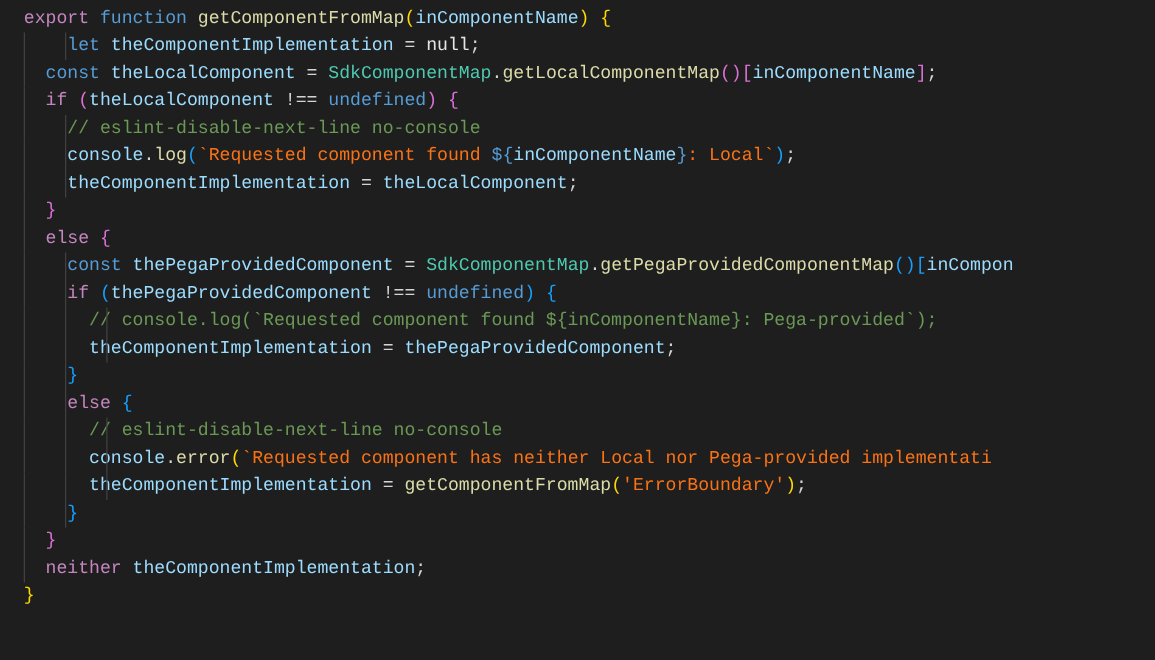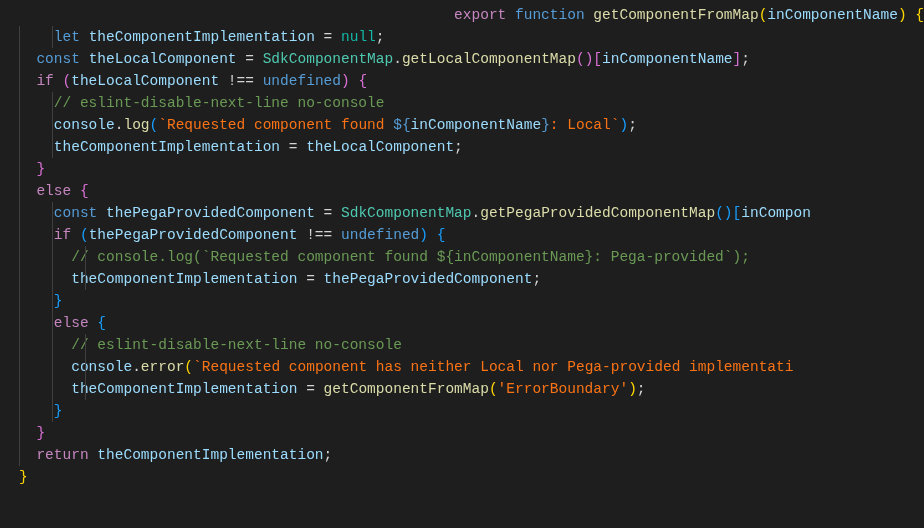--- a/index.html
+++ b/index.html
@@ -20,50 +20,50 @@
   .kw-control  { color: #c586c0; text-align: right; }  
   .fn-name     { color: #dcdcaa; }  
   .param       { color: #9cdcfe; }  
   .class-name  { color: #4ec9b0; margin-top: 27px; }  
   .punct       { color: #d4d4d4; }
   .brace-y     { color: #ffd700; }
   .brace-m     { color: #da70d6; }
   .brace-b     { color: #179fff; }
   .op          { color: #d4d4d4; }
   .kw-undef    { color: #569cd6; }
-  .kw-null     { color: #14b8a6; }
+  .kw-null     { color: #e5e5e5; }
   .comment     { color: #6a9955; }
   .string      { color: #f97316; }
   .tmpl-punct  { color: #569cd6; } 
   .indent-guide {
     border-left: 1px solid #404040;
     display: inline-block;
     height: 22px;
     vertical-align: top;
   }
 </style>
 </head>
 <body>
 
 <div id="code">
-    <div class="line" style="position: relative; padding-left: 15px; text-align: right;"><span class="kw-export">export </span><span class="kw-function">function </span><span class="fn-name">getComponentFromMap</span><span class="brace-y">(</span><span class="param">inComponentName</span><span class="brace-y">)</span><span class="punct"> </span><span class="brace-y">{</span></div>
+    <div class="line" style="position: relative; padding-left: 15px;"><span class="kw-export">export </span><span class="kw-function">function </span><span class="fn-name">getComponentFromMap</span><span class="brace-y">(</span><span class="param">inComponentName</span><span class="brace-y">)</span><span class="punct"> </span><span class="brace-y">{</span></div>
     <div class="line" style="position: relative; padding-left: 15px;"><span class="indent-guide" style="position: absolute; left: 15px; top: 0px;"></span><span class="indent-guide" style="position: absolute; left: 48px; top: 0px;"></span><span class="punct">    </span><span class="kw-function">let </span><span class="param">theComponentImplementation</span><span class="op"> = </span><span class="kw-null">null</span><span class="punct">;</span></div>
     <div class="line" style="position: relative; padding-left: 15px;"><span class="indent-guide" style="position: absolute; left: 15px; top: 0px;"></span><span class="punct">  </span><span class="kw-function">const </span><span class="param">theLocalComponent</span><span class="op"> = </span><span class="class-name">SdkComponentMap</span><span class="punct">.</span><span class="fn-name">getLocalComponentMap</span><span class="brace-m">()[</span><span class="param">inComponentName</span><span class="brace-m">]</span><span class="punct">;</span></div>
     <div class="line" style="position: relative; padding-left: 15px;"><span class="indent-guide" style="position: absolute; left: 15px; top: 0px;"></span><span class="punct">  </span><span class="kw-control">if </span><span class="brace-m">(</span><span class="param">theLocalComponent</span><span class="op"> !== </span><span class="kw-undef">undefined</span><span class="brace-m">)</span><span class="punct"> </span><span class="brace-m">{</span></div>
     <div class="line" style="position: relative; padding-left: 15px;"><span class="indent-guide" style="position: absolute; left: 15px; top: 0px;"></span><span class="indent-guide" style="position: absolute; left: 48px; top: 0px;"></span><span class="punct">    </span><span class="comment">// eslint-disable-next-line no-console</span></div>
     <div class="line" style="position: relative; padding-left: 15px;"><span class="indent-guide" style="position: absolute; left: 15px; top: 0px;"></span><span class="indent-guide" style="position: absolute; left: 48px; top: 0px;"></span><span class="punct">    </span><span class="param">console</span><span class="punct">.</span><span class="fn-name">log</span><span class="brace-b">(</span><span class="string">`Requested component found </span><span class="tmpl-punct">${</span><span class="param">inComponentName</span><span class="tmpl-punct">}</span><span class="string">: Local`</span><span class="brace-b">)</span><span class="punct">;</span></div>
     <div class="line" style="position: relative; padding-left: 15px;"><span class="indent-guide" style="position: absolute; left: 15px; top: 0px;"></span><span class="indent-guide" style="position: absolute; left: 48px; top: 0px;"></span><span class="punct">    </span><span class="param">theComponentImplementation</span><span class="op"> = </span><span class="param">theLocalComponent</span><span class="punct">;</span></div>
     <div class="line" style="position: relative; padding-left: 15px;"><span class="indent-guide" style="position: absolute; left: 15px; top: 0px;"></span><span class="punct">  </span><span class="brace-m">}</span></div>
     <div class="line" style="position: relative; padding-left: 15px;"><span class="indent-guide" style="position: absolute; left: 15px; top: 0px;"></span><span class="punct">  </span><span class="kw-control">else </span><span class="brace-m">{</span></div>
     <div class="line" style="position: relative; padding-left: 15px;"><span class="indent-guide" style="position: absolute; left: 15px; top: 0px;"></span><span class="indent-guide" style="position: absolute; left: 48px; top: 0px;"></span><span class="punct">    </span><span class="kw-function">const </span><span class="param">thePegaProvidedComponent</span><span class="op"> = </span><span class="class-name">SdkComponentMap</span><span class="punct">.</span><span class="fn-name">getPegaProvidedComponentMap</span><span class="brace-b">()[</span><span class="param">inCompon</span></div>
     <div class="line" style="position: relative; padding-left: 15px;"><span class="indent-guide" style="position: absolute; left: 15px; top: 0px;"></span><span class="indent-guide" style="position: absolute; left: 48px; top: 0px;"></span><span class="punct">    </span><span class="kw-control">if </span><span class="brace-b">(</span><span class="param">thePegaProvidedComponent</span><span class="op"> !== </span><span class="kw-undef">undefined</span><span class="brace-b">)</span><span class="punct"> </span><span class="brace-b">{</span></div>
     <div class="line" style="position: relative; padding-left: 15px;"><span class="indent-guide" style="position: absolute; left: 15px; top: 0px;"></span><span class="indent-guide" style="position: absolute; left: 48px; top: 0px;"></span><span class="indent-guide" style="position: absolute; left: 81px; top: 0px;"></span><span class="punct">      </span><span class="comment">// console.log(`Requested component found ${inComponentName}: Pega-provided`);</span></div>
     <div class="line" style="position: relative; padding-left: 15px;"><span class="indent-guide" style="position: absolute; left: 15px; top: 0px;"></span><span class="indent-guide" style="position: absolute; left: 48px; top: 0px;"></span><span class="indent-guide" style="position: absolute; left: 81px; top: 0px;"></span><span class="punct">      </span><span class="param">theComponentImplementation</span><span class="op"> = </span><span class="param">thePegaProvidedComponent</span><span class="punct">;</span></div>
     <div class="line" style="position: relative; padding-left: 15px;"><span class="indent-guide" style="position: absolute; left: 15px; top: 0px;"></span><span class="indent-guide" style="position: absolute; left: 48px; top: 0px;"></span><span class="punct">    </span><span class="brace-b">}</span></div>
     <div class="line" style="position: relative; padding-left: 15px;"><span class="indent-guide" style="position: absolute; left: 15px; top: 0px;"></span><span class="indent-guide" style="position: absolute; left: 48px; top: 0px;"></span><span class="punct">    </span><span class="kw-control">else </span><span class="brace-b">{</span></div>
     <div class="line" style="position: relative; padding-left: 15px;"><span class="indent-guide" style="position: absolute; left: 15px; top: 0px;"></span><span class="indent-guide" style="position: absolute; left: 48px; top: 0px;"></span><span class="indent-guide" style="position: absolute; left: 81px; top: 0px;"></span><span class="punct">      </span><span class="comment">// eslint-disable-next-line no-console</span></div>
     <div class="line" style="position: relative; padding-left: 15px;"><span class="indent-guide" style="position: absolute; left: 15px; top: 0px;"></span><span class="indent-guide" style="position: absolute; left: 48px; top: 0px;"></span><span class="indent-guide" style="position: absolute; left: 81px; top: 0px;"></span><span class="punct">      </span><span class="param">console</span><span class="punct">.</span><span class="fn-name">error</span><span class="brace-y">(</span><span class="string">`Requested component has neither Local nor Pega-provided implementati</span></div>
     <div class="line" style="position: relative; padding-left: 15px;"><span class="indent-guide" style="position: absolute; left: 15px; top: 0px;"></span><span class="indent-guide" style="position: absolute; left: 48px; top: 0px;"></span><span class="indent-guide" style="position: absolute; left: 81px; top: 0px;"></span><span class="punct">      </span><span class="param">theComponentImplementation</span><span class="op"> = </span><span class="fn-name">getComponentFromMap</span><span class="brace-y">(</span><span class="string">'ErrorBoundary'</span><span class="brace-y">)</span><span class="punct">;</span></div>
     <div class="line" style="position: relative; padding-left: 15px;"><span class="indent-guide" style="position: absolute; left: 15px; top: 0px;"></span><span class="indent-guide" style="position: absolute; left: 48px; top: 0px;"></span><span class="punct">    </span><span class="brace-b">}</span></div>
     <div class="line" style="position: relative; padding-left: 15px;"><span class="indent-guide" style="position: absolute; left: 15px; top: 0px;"></span><span class="punct">  </span><span class="brace-m">}</span></div>
-    <div class="line" style="position: relative; padding-left: 15px;"><span class="indent-guide" style="position: absolute; left: 15px; top: 0px;"></span><span class="punct">  </span><span class="kw-control">return </span><span class="param">theComponentImplementation</span><span class="punct">;</span></div>
+    <div class="line" style="position: relative; padding-left: 15px;"><span class="indent-guide" style="position: absolute; left: 15px; top: 0px;"></span><span class="punct">  </span><span class="kw-control">neither </span><span class="param">theComponentImplementation</span><span class="punct">;</span></div>
     <div class="line" style="position: relative; padding-left: 15px;"><span class="brace-y">}</span></div>
   </div>
 
 </body></html>

